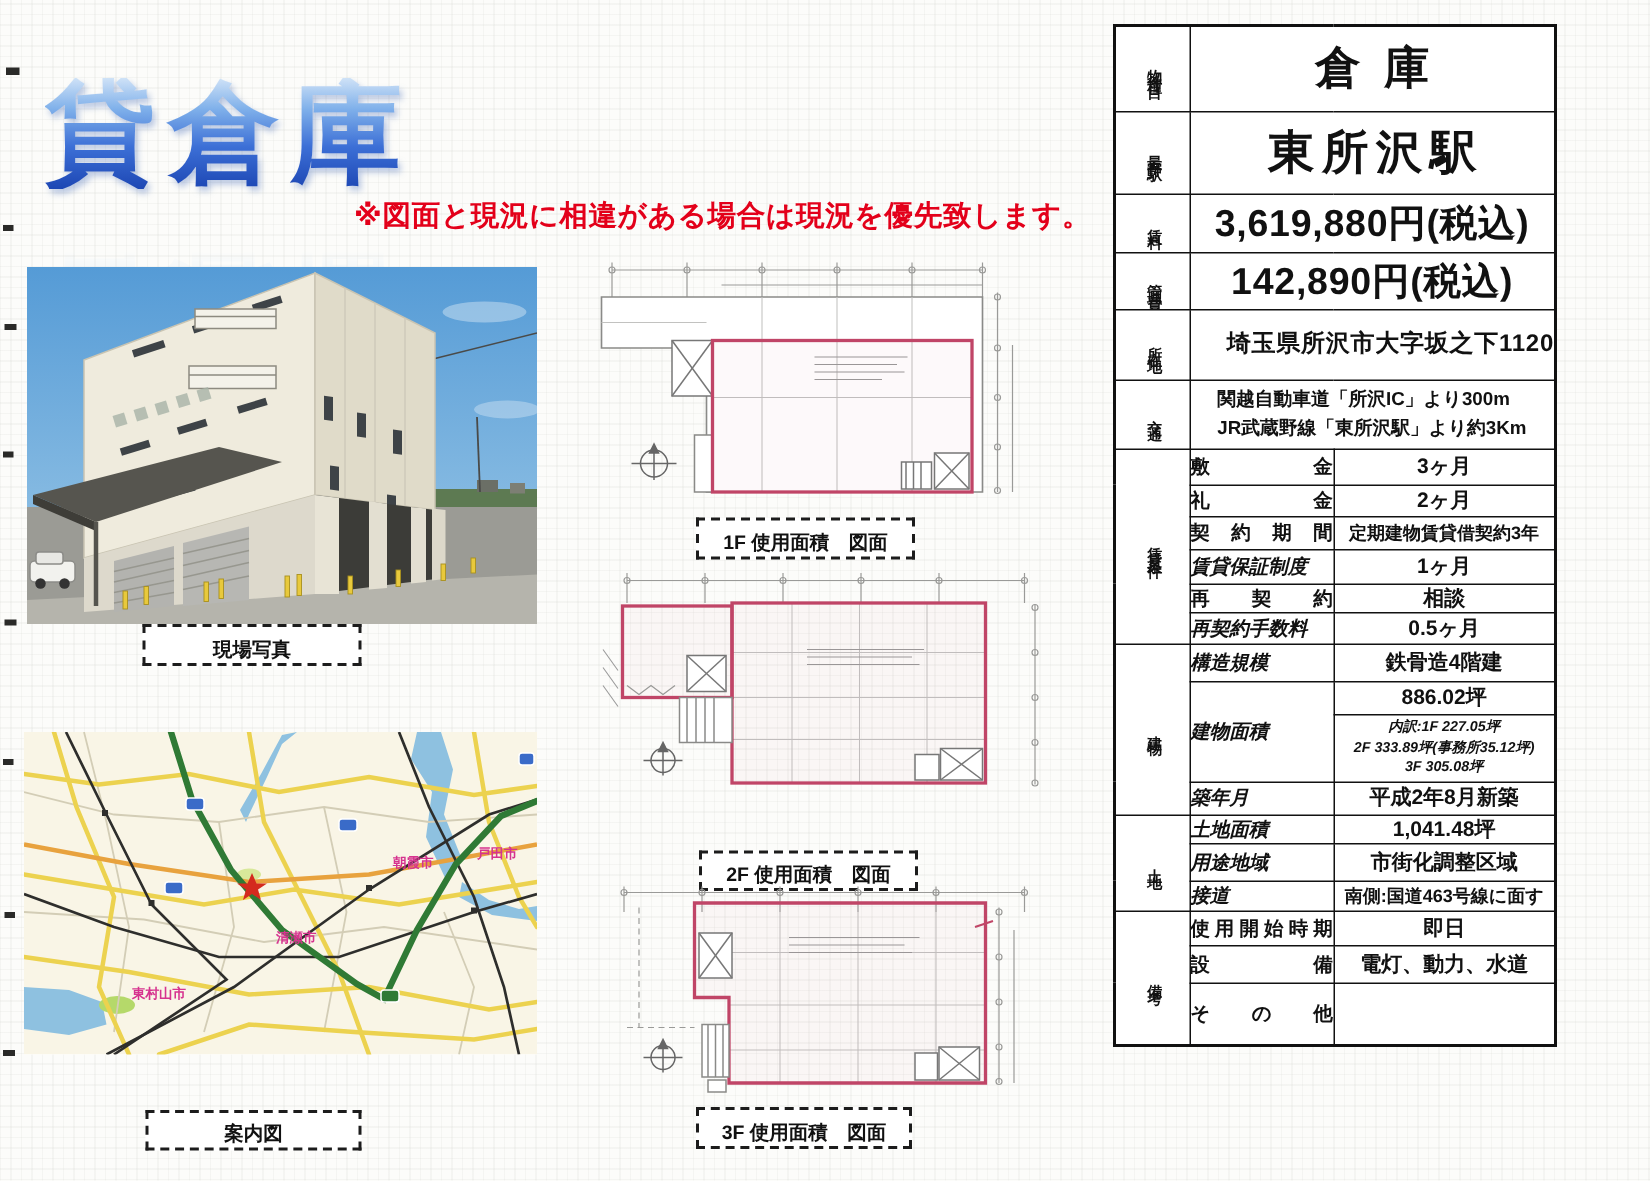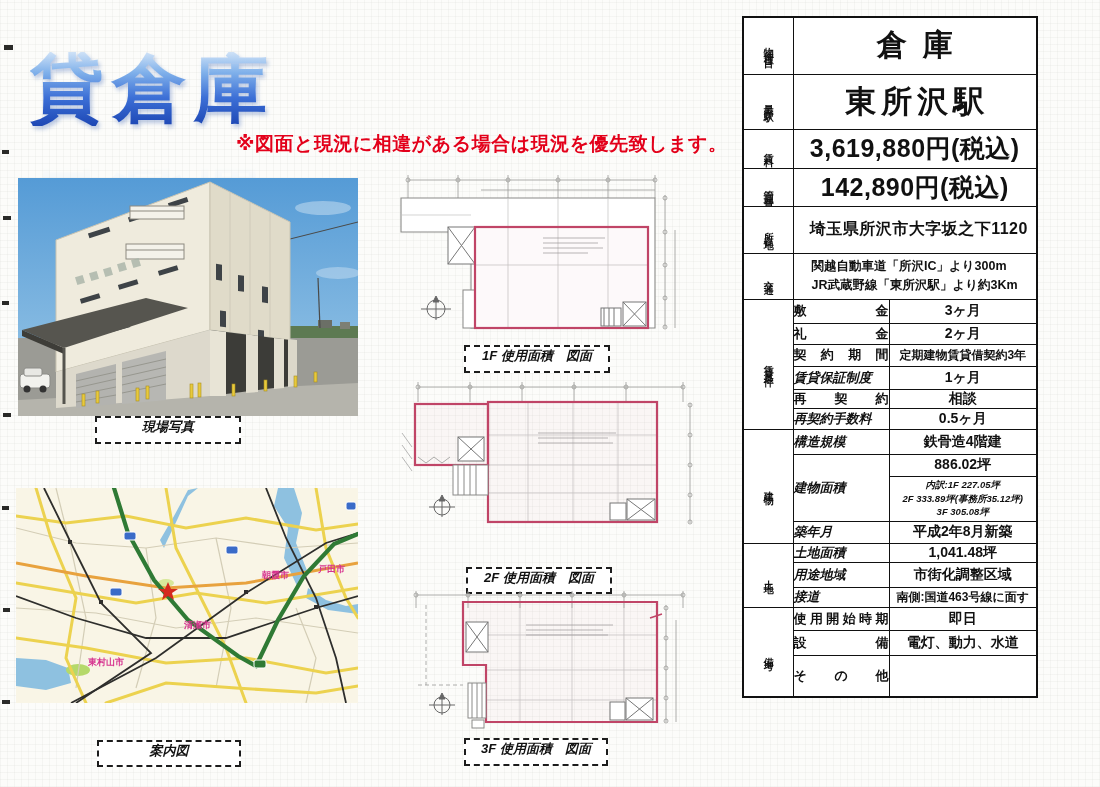--- a/index.html
+++ b/index.html
@@ -25,43 +25,43 @@
     transform:scaleY(-1);opacity:.26;
     background:linear-gradient(180deg,#cfe2f7 0%,#7fb0ea 40%,#3c6fd6 100%);
     -webkit-background-clip:text;background-clip:text;color:transparent;
     -webkit-mask-image:linear-gradient(0deg,transparent 45%,rgba(0,0,0,.85) 100%);
             mask-image:linear-gradient(0deg,transparent 45%,rgba(0,0,0,.85) 100%);
   }
   .disclaimer{left:236px;top:131px;font-size:19px;font-weight:bold;color:#e3001a;letter-spacing:.5px;}
 
   
   .caption-box{
-    border:2px dashed #1c1c1c;background:#fff;display:flex;align-items:flex-start;justify-content:center;
-    font-size:13px;font-weight:bold;color:#111;white-space:pre;font-style:italic;
+    border:2px dashed #1c1c1c;background:#fff;display:flex;align-items:flex-end;justify-content:center;
+    font-size:13px;font-weight:bold;color:#111;white-space:pre;
   }
 
   
   .figure{background:#fff;}
   svg{display:block;}
 
   
   table.spec{left:742px;top:16px;position:absolute;border-collapse:collapse;table-layout:fixed;
     width:294px;background:#fff;border:2.5px solid #111;}
   table.spec td{border:1.5px solid #111;font-weight:bold;color:#111;padding:0;vertical-align:middle;overflow:hidden;}
   td.cat{text-align:center;}
   .cat-inner{writing-mode:vertical-rl;text-orientation:upright;display:inline-block;
     font-size:10px;letter-spacing:4px;line-height:1;vertical-align:middle;}
   td.lbl{font-size:13px;padding:0 6px;}
   td.lbl.just{text-align:justify;text-align-last:justify;margin-top:41px;}
   td.lbl.center{font-style:italic;}
   td.val{font-size:14px;text-align:center;}
   td.val.type{font-size:30px;letter-spacing:16px;text-indent:16px;margin-top:26px;}
   td.val.station{font-size:31px;letter-spacing:5px;text-indent:5px;}
   td.val.money{font-size:25px;letter-spacing:.5px;}
-  td.val.left{text-align:center;padding-left:8px;font-size:16px;letter-spacing:.5px;margin-left:48px;}
+  td.val.left{text-align:right;padding-left:8px;font-size:16px;letter-spacing:.5px;margin-left:48px;}
   td.val.left2{text-align:left;padding-left:18px;font-size:12.5px;line-height:1.55;white-space:pre-line;}
   td.val.sm{font-size:12px;}
   td.val.sub{font-size:9.5px;line-height:1.45;white-space:pre-line;font-style:italic;}
 
   .noise{position:absolute;background:#2a2a28;}
 </style>
 </head>
 <body>
 
 <div class="noise" style="left:4px;top:45px;width:9px;height:5px;"></div>

